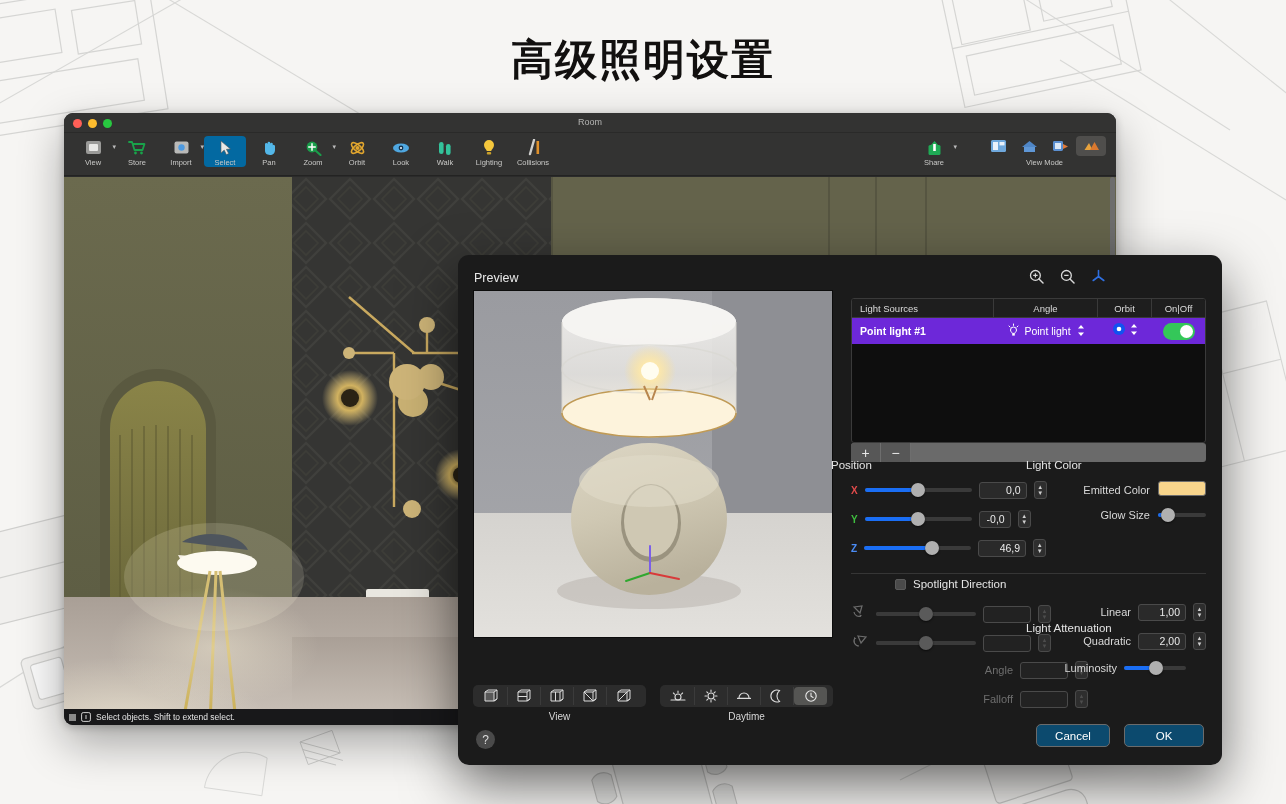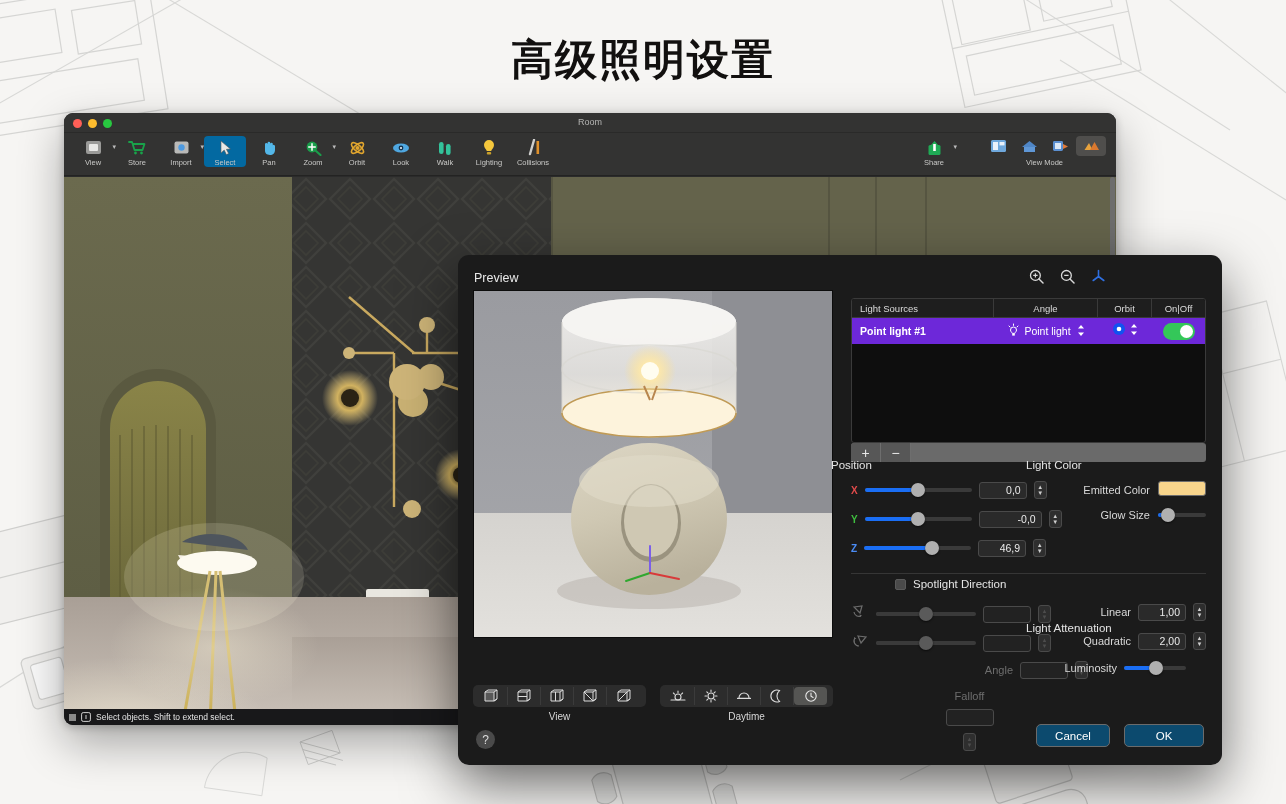--- a/index.html
+++ b/index.html
@@ -781,21 +781,21 @@
       </div>
   </div>
 
   <div style="position:absolute;left:393px;top:255px;display:flex;align-items:center;gap:7px;">
     <span class="axis ay">Y</span>
     <div class="slider" style="width:107px">
       <div class="strack"></div>
         <div class="sfill" style="width:50%"></div>
         <div class="sknob" style="left:calc(50% - 7px)"></div>
     </div>
-    <div class="numfield" style="width:63px">-0,0</div>
+    <div class="numfield" style="width:32px">-0,0</div>
     <div class="stepper">
         <span>▲</span>
         <span>▼</span>
       </div>
   </div>
 
   <div style="position:absolute;left:393px;top:284px;display:flex;align-items:center;gap:7px;">
     <span class="axis az">Z</span>
     <div class="slider" style="width:107px">
       <div class="strack"></div>
@@ -872,21 +872,21 @@
 
   <div style="position:absolute;left:393px;top:406px;width:237px;display:flex;align-items:center;justify-content:flex-end;gap:7px;">
     <span class="rowlbl dim">Angle</span>
     <div class="numfield dis" style="width:48px"></div>
     <div class="stepper dis">
         <span>▲</span>
         <span>▼</span>
       </div>
   </div>
 
-  <div style="position:absolute;left:393px;top:435px;width:237px;display:flex;align-items:center;justify-content:flex-end;gap:7px;flex-direction:column;">
+  <div style="position:absolute;left:393px;top:435px;width:237px;display:flex;align-items:center;justify-content:flex-end;gap:7px;">
     <span class="rowlbl dim">Falloff</span>
     <div class="numfield dis" style="width:48px"></div>
     <div class="stepper dis">
         <span>▲</span>
         <span>▼</span>
       </div>
   </div>
 
   <div class="sectitle" style="left:568px; top:323px;margin-top:44px;">Light Attenuation</div>
 

